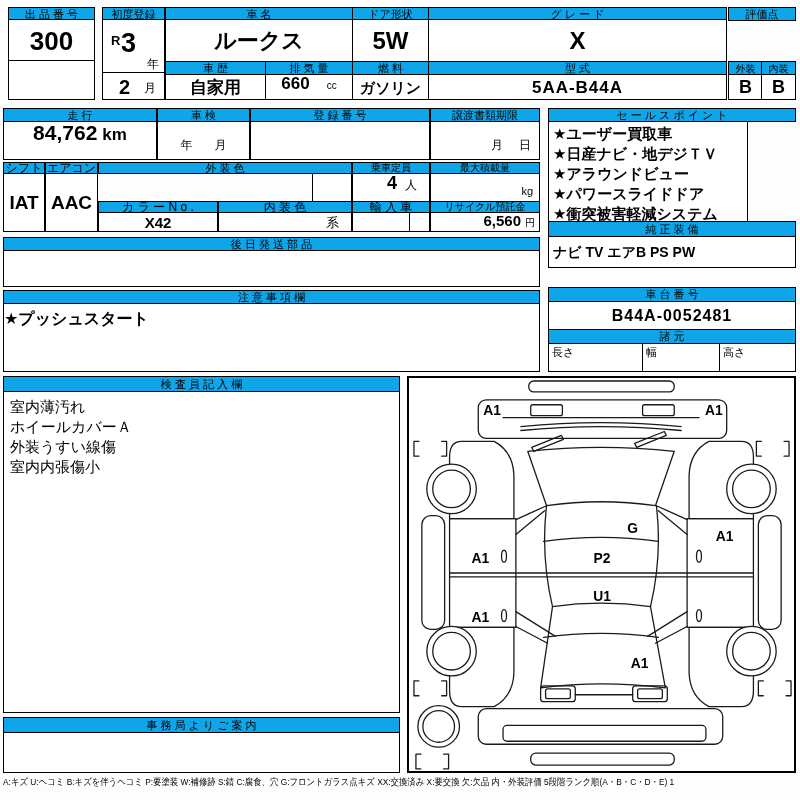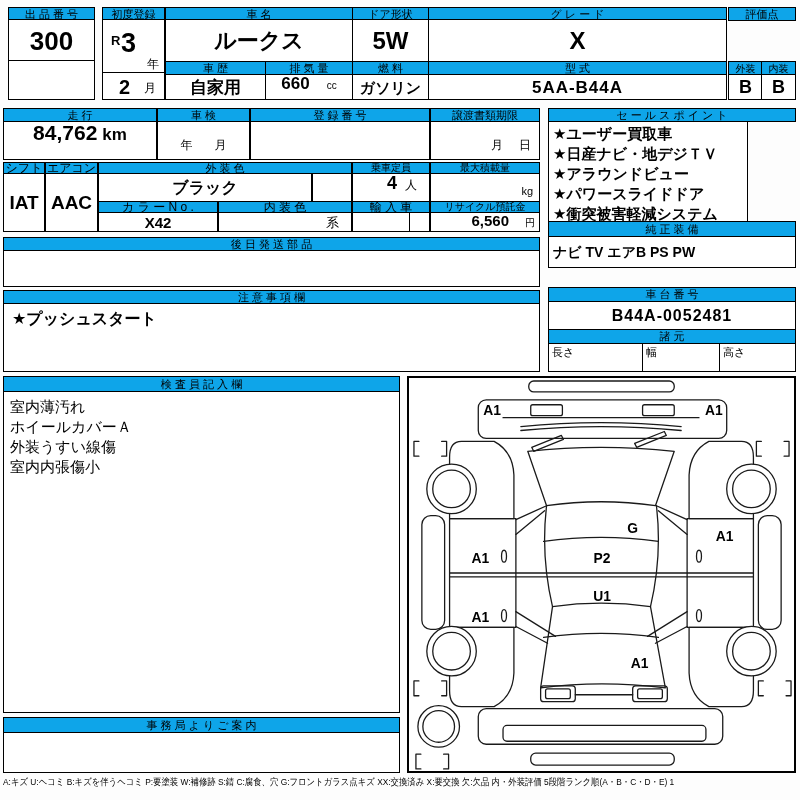--- a/index.html
+++ b/index.html
@@ -96,21 +96,20 @@
     <span>月</span>
     <span>日</span>
   </div>
 
   <div class="cell hd sm" style="left:3px;top:162px;width:42px;height:12px">シフト</div>
   <div class="cell v" style="left:3px;top:173px;width:42px;height:59px;font-size:19px">IAT</div>
   <div class="cell hd sm" style="left:45px;top:162px;width:53px;height:12px">エアコン</div>
   <div class="cell v" style="left:45px;top:173px;width:53px;height:59px;font-size:19px">AAC</div>
 
   <div class="cell hd" style="left:98px;top:162px;width:254px;height:12px">外 装 色</div>
-  <div class="cell v" style="left:98px;top:173px;width:214px;height:29px;font-size:16px">ブラック</div>
   <div class="cell" style="left:312px;top:173px;width:40px;height:29px"></div>
 
   <div class="cell hd" style="left:352px;top:162px;width:78px;height:12px;font-size:10px">乗車定員</div>
   <div class="cell base right" style="left:352px;top:173px;width:78px;height:29px;gap:8px;padding-right:12px">
     <span class="v" style="font-size:18px">4</span>
     <span style="font-size:12px">人</span>
   </div>
 
   <div class="cell hd" style="left:430px;top:162px;width:110px;height:12px;font-size:10px">最大積載量</div>
   <div class="cell bottom right" style="left:430px;top:173px;width:110px;height:29px;padding:0 6px 4px 0;font-size:11px">
@@ -123,30 +122,30 @@
   <div class="cell hd sm" style="left:218px;top:201px;width:134px;height:12px">内 装 色</div>
   <div class="cell right" style="left:218px;top:212px;width:134px;height:20px;padding-right:12px;font-size:13px">
     <span>系</span>
   </div>
 
   <div class="cell hd sm" style="left:352px;top:201px;width:78px;height:12px">輸 入 車</div>
   <div class="cell" style="left:352px;top:212px;width:58px;height:20px"></div>
   <div class="cell" style="left:409px;top:212px;width:21px;height:20px"></div>
 
   <div class="cell hd" style="left:430px;top:201px;width:110px;height:12px;font-size:10px">リサイクル預託金</div>
-  <div class="cell base right" style="left:430px;top:212px;width:110px;height:20px;gap:16px;padding-right:4px">
+  <div class="cell base right" style="left:430px;top:212px;width:110px;height:20px;gap:4px;padding-right:4px">
     <span class="v" style="font-size:15px">6,560</span>
     <span style="font-size:10px">円</span>
   </div>
 
   <div class="cell hd" style="left:3px;top:237px;width:537px;height:15px">後 日 発 送 部 品</div>
   <div class="cell" style="left:3px;top:250px;width:537px;height:37px"></div>
 
   <div class="cell hd" style="left:3px;top:290px;width:537px;height:14px">注 意 事 項 欄</div>
-  <div class="cell blk" style="left:3px;top:303px;width:537px;height:69px;padding:5px 8px">
+  <div class="cell blk" style="left:3px;top:303px;width:537px;height:69px;padding:5px 0">
     <div class="listline v" style="font-size:16px">★プッシュスタート</div>
   </div>
 
   <div class="cell hd" style="left:548px;top:108px;width:248px;height:14px">セ ー ル ス ポ イ ン ト</div>
   <div class="cell blk" style="left:548px;top:121px;width:200px;height:101px;padding:2px 4px">
     <div class="listline v" style="font-size:15px">★ユーザー買取車</div>
     <div class="listline v" style="font-size:15px">★日産ナビ・地デジＴＶ</div>
     <div class="listline v" style="font-size:15px">★アラウンドビュー</div>
     <div class="listline v" style="font-size:15px">★パワースライドドア</div>
     <div class="listline v" style="font-size:15px">★衝突被害軽減システム</div>

